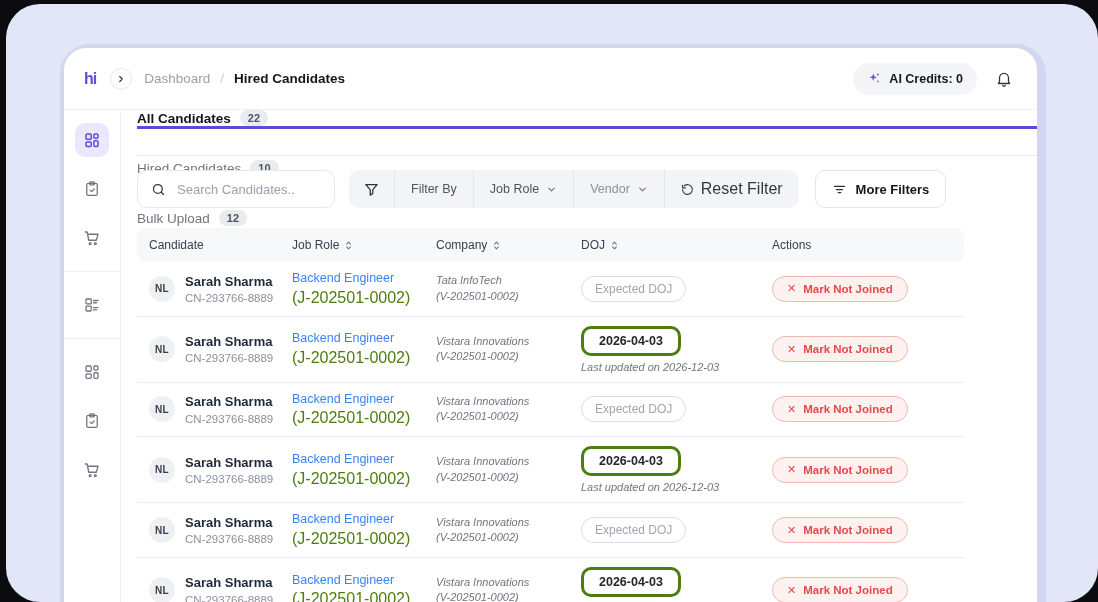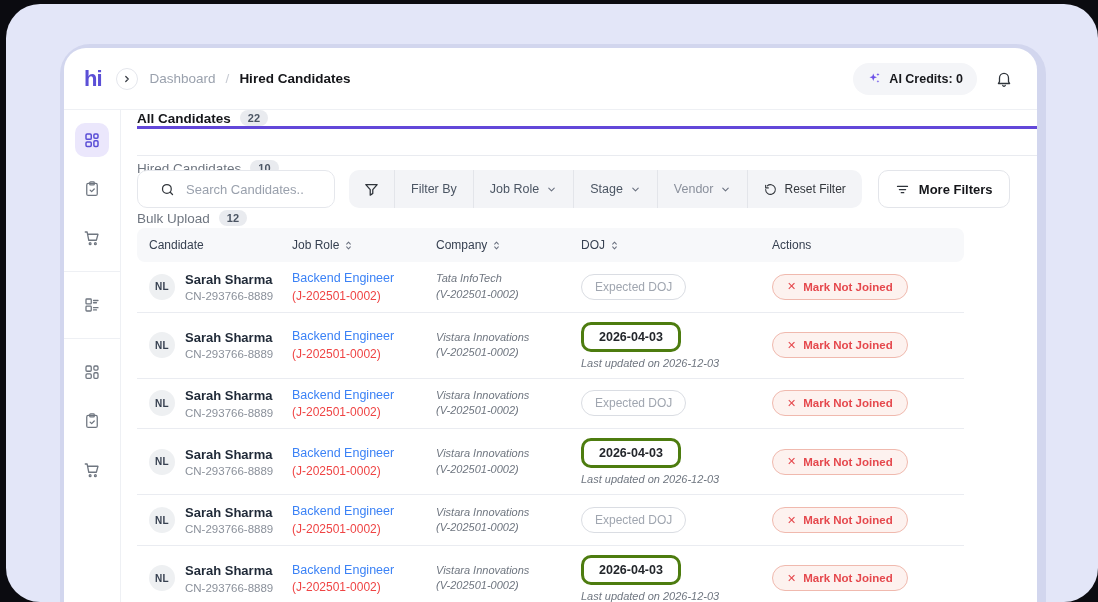--- a/index.html
+++ b/index.html
@@ -5,21 +5,21 @@
   html,body{margin:0;padding:0;background:#0b0b10;}
   *{box-sizing:border-box;}
   body{font-family:"Liberation Sans","DejaVu Sans",sans-serif;}
   .stage{position:relative;width:1098px;height:602px;overflow:hidden;background:#0b0b10;}
   .bg-panel{position:absolute;left:6px;top:4px;width:1092px;height:598px;background:#e3e6f8;border-radius:34px;}
   .rim{position:absolute;left:60px;top:44px;width:986px;height:558px;background:#d2d6ee;border-radius:30px 30px 0 0;}
   .card{position:absolute;left:64px;top:48px;width:973px;height:554px;background:#ffffff;border-radius:22px 22px 0 0;overflow:hidden;}
 
   
   .topbar{height:62px;display:flex;align-items:center;padding:0 24px 0 20px;border-bottom:1px solid #eef0f4;}
-  .logo{font-weight:800;font-size:22px;color:#5b4fd6;letter-spacing:-1px;line-height:1;}
+  .logo{font-weight:800;font-size:16px;color:#5b4fd6;letter-spacing:-1px;line-height:1;}
   .collapse-btn{width:22px;height:22px;border-radius:50%;background:#fff;border:1px solid #e4e6ec;display:flex;align-items:center;justify-content:center;margin-left:14px;color:#3a3f47;cursor:pointer;}
   .crumbs{display:flex;align-items:center;gap:10px;margin-left:12px;font-size:13.5px;}
   .crumb-parent{color:#9aa1ad;}
   .crumb-sep{color:#c6cad2;}
   .crumb-current{color:#15161a;font-weight:700;}
   .top-spacer{flex:1;}
   .ai-pill{display:flex;align-items:center;gap:7px;background:#f4f5f8;border-radius:999px;height:32px;padding:0 14px;cursor:pointer;}
   .ai-pill .txt{font-size:12.5px;font-weight:700;color:#17181c;}
   .bell{margin-left:18px;color:#2f343b;display:flex;cursor:pointer;}
 
@@ -34,21 +34,21 @@
   .content{flex:1;padding-left:16px;overflow:hidden;}
 
   
   .tabs{display:flex;gap:32px;height:46px;border-bottom:1px solid #e9ebf0;align-items:stretch;flex-direction:column;}
   .tab{display:flex;align-items:center;gap:9px;font-size:13.5px;color:#6f7680;font-weight:500;cursor:pointer;border-bottom:3px solid transparent;margin-bottom:-1px;}
   .tab.active{color:#15161a;font-weight:700;border-bottom-color:#6247d9;}
   .badge{background:#e9ebef;color:#4b5563;font-size:11px;font-weight:700;padding:2px 8px;border-radius:999px;}
 
   
   .controls{display:flex;align-items:center;margin-top:14px;height:38px;}
-  .search-box{width:198px;height:38px;border:1px solid #e5e7ec;border-radius:10px;background:#fff;display:flex;align-items:center;gap:9px;padding:0 22px;}
+  .search-box{width:198px;height:38px;border:1px solid #e5e7ec;border-radius:10px;background:#fff;display:flex;align-items:center;gap:9px;padding:0 13px;}
   .search-box input{border:none;outline:none;font-size:13px;color:#33373d;width:140px;background:transparent;font-family:inherit;}
   .search-box input::placeholder{color:#9aa1ad;}
   .filter-group{margin-left:14px;height:38px;background:#f3f4f7;border-radius:10px;display:flex;align-items:stretch;}
   .seg{display:flex;align-items:center;gap:7px;padding:0 16px;font-size:12.5px;color:#4b5563;border-left:1px solid #e3e5ea;cursor:pointer;white-space:nowrap;}
   .seg:first-child{border-left:none;padding:0 14px;color:#2f343b;}
   .seg.muted{color:#8a909c;}
   .seg .chev{color:#6b7280;display:flex;}
   .more-btn{margin-left:16px;height:38px;background:#fff;border:1px solid #e3e5ea;border-radius:10px;display:flex;align-items:center;gap:9px;padding:0 16px;font-size:13px;font-weight:600;color:#15161a;cursor:pointer;}
 
   
@@ -61,21 +61,21 @@
   .c4{width:173px;}
   .c5{flex:1;padding-left:18px;}
   .sort{color:#6b7280;display:flex;cursor:pointer;}
 
   .trow{display:flex;align-items:center;border-bottom:1px solid #eaecf1;padding:9px 0;}
   .cand{display:flex;align-items:center;gap:10px;}
   .avatar{width:26px;height:26px;border-radius:50%;background:#eef0f2;color:#374151;font-size:10px;font-weight:700;display:flex;align-items:center;justify-content:center;letter-spacing:.3px;flex-shrink:0;}
   .cname{font-size:13px;font-weight:700;color:#1f2937;line-height:1.25;}
   .cid{font-size:11.5px;color:#8b919b;margin-top:2px;}
   .role1{font-size:12.5px;color:#3b82f6;line-height:1.25;}
-  .role2{font-size:12px;color:#ef4444;margin-top:2px;}
+  .role2{font-size:16px;color:#4d7c0f;margin-top:2px;}
   .comp{font-style:italic;color:#6f7680;font-size:11px;line-height:1.4;}
   .chip-expected{display:inline-block;border:1px solid #dadde3;border-radius:999px;padding:5px 13px;font-size:12px;color:#a0a6b0;background:#fff;}
   .chip-date{display:inline-block;border:3px solid #4d7c0f;border-radius:10px;padding:5px 15px;font-size:12.5px;font-weight:700;color:#23262b;background:#fff;}
   .last-upd{font-style:italic;font-size:11px;color:#6f7680;margin-top:5px;}
   .mnj-btn{display:inline-flex;align-items:center;gap:7px;background:#fdf2ef;border:1px solid #f0b9ae;border-radius:999px;padding:6px 14px;color:#e5484d;font-size:11.5px;font-weight:600;cursor:pointer;font-family:inherit;}
   .mnj-x{font-size:11px;line-height:1;}
 </style>
 </head>
 <body>
 
@@ -233,37 +233,29 @@
               <span>Filter By</span>
             </div>
             <div class="seg">
               <span>Job Role</span>
               <span class="chev">
                 <svg width="11" height="11" viewBox="0 0 24 24" fill="none" stroke="currentColor" stroke-width="2.4" stroke-linecap="round" stroke-linejoin="round">
                     <path d="M6 9l6 6 6-6"></path>
                   </svg>
               </span>
             </div>
-            <div class="seg">
-              <span>Stage</span>
-              <span class="chev">
-                <svg width="11" height="11" viewBox="0 0 24 24" fill="none" stroke="currentColor" stroke-width="2.4" stroke-linecap="round" stroke-linejoin="round">
-                    <path d="M6 9l6 6 6-6"></path>
-                  </svg>
-              </span>
-            </div>
             <div class="seg muted">
               <span>Vendor</span>
               <span class="chev">
                 <svg width="11" height="11" viewBox="0 0 24 24" fill="none" stroke="currentColor" stroke-width="2.4" stroke-linecap="round" stroke-linejoin="round">
                     <path d="M6 9l6 6 6-6"></path>
                   </svg>
               </span>
             </div>
-            <div class="seg" style="font-size:12px;color:#33373d;">
+            <div class="seg" style="font-size:16px;color:#33373d;">
               <span style="display:flex;">
                 <svg width="13" height="13" viewBox="0 0 24 24" fill="none" stroke="currentColor" stroke-width="2" stroke-linecap="round" stroke-linejoin="round">
                     <path d="M3 12a9 9 0 1 0 3-6.7"></path>
                     <path d="M3 4v5h5"></path>
                   </svg>
               </span>
               <span>Reset Filter</span>
             </div>
           </div>
 

